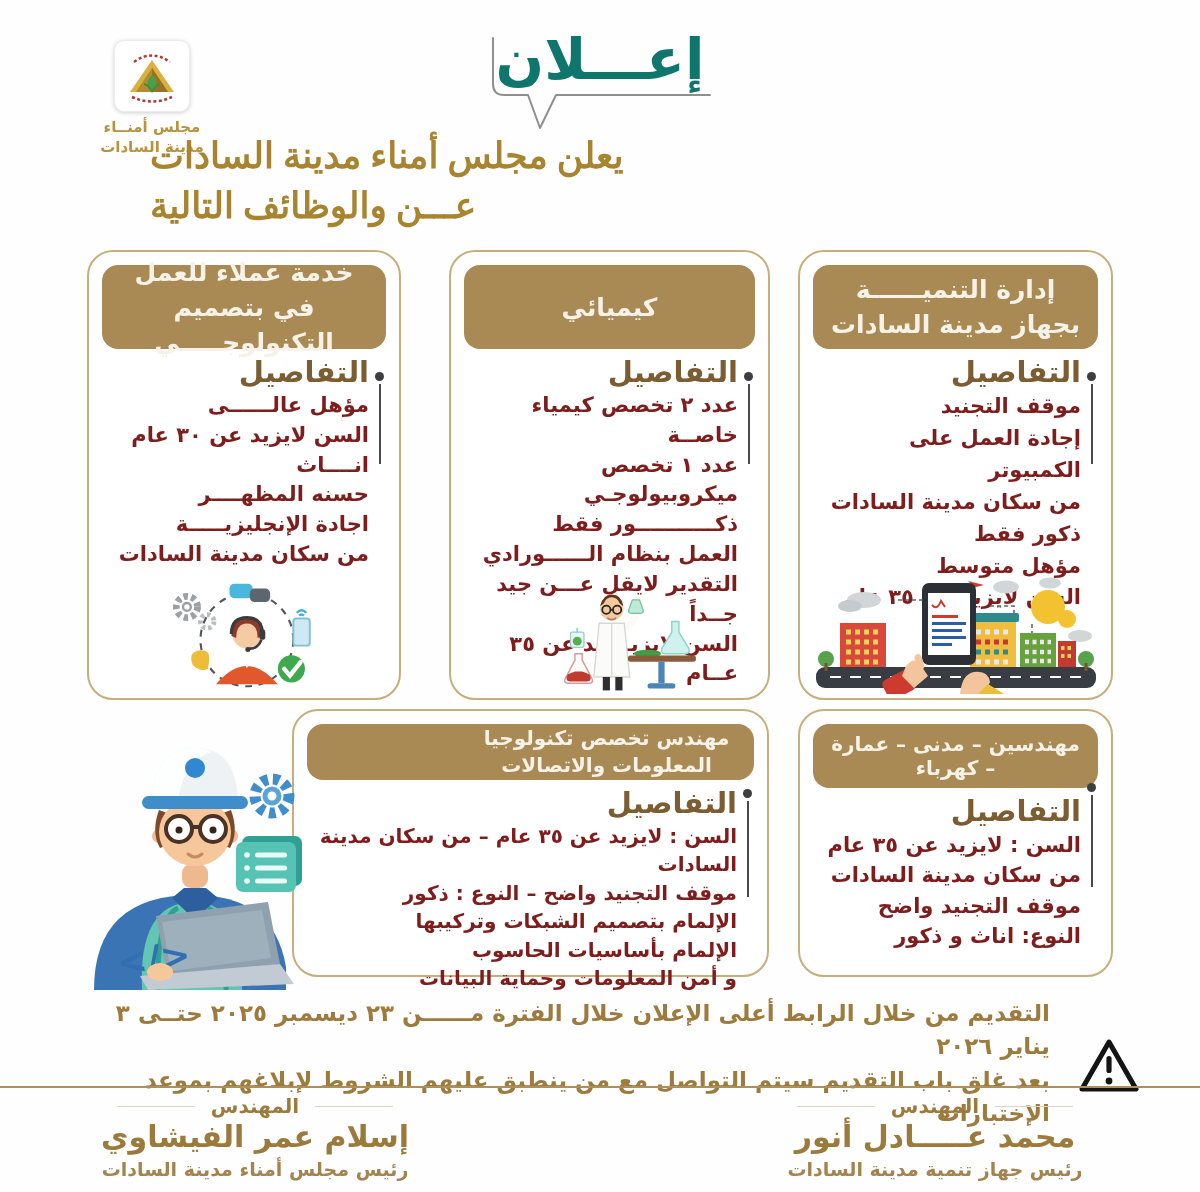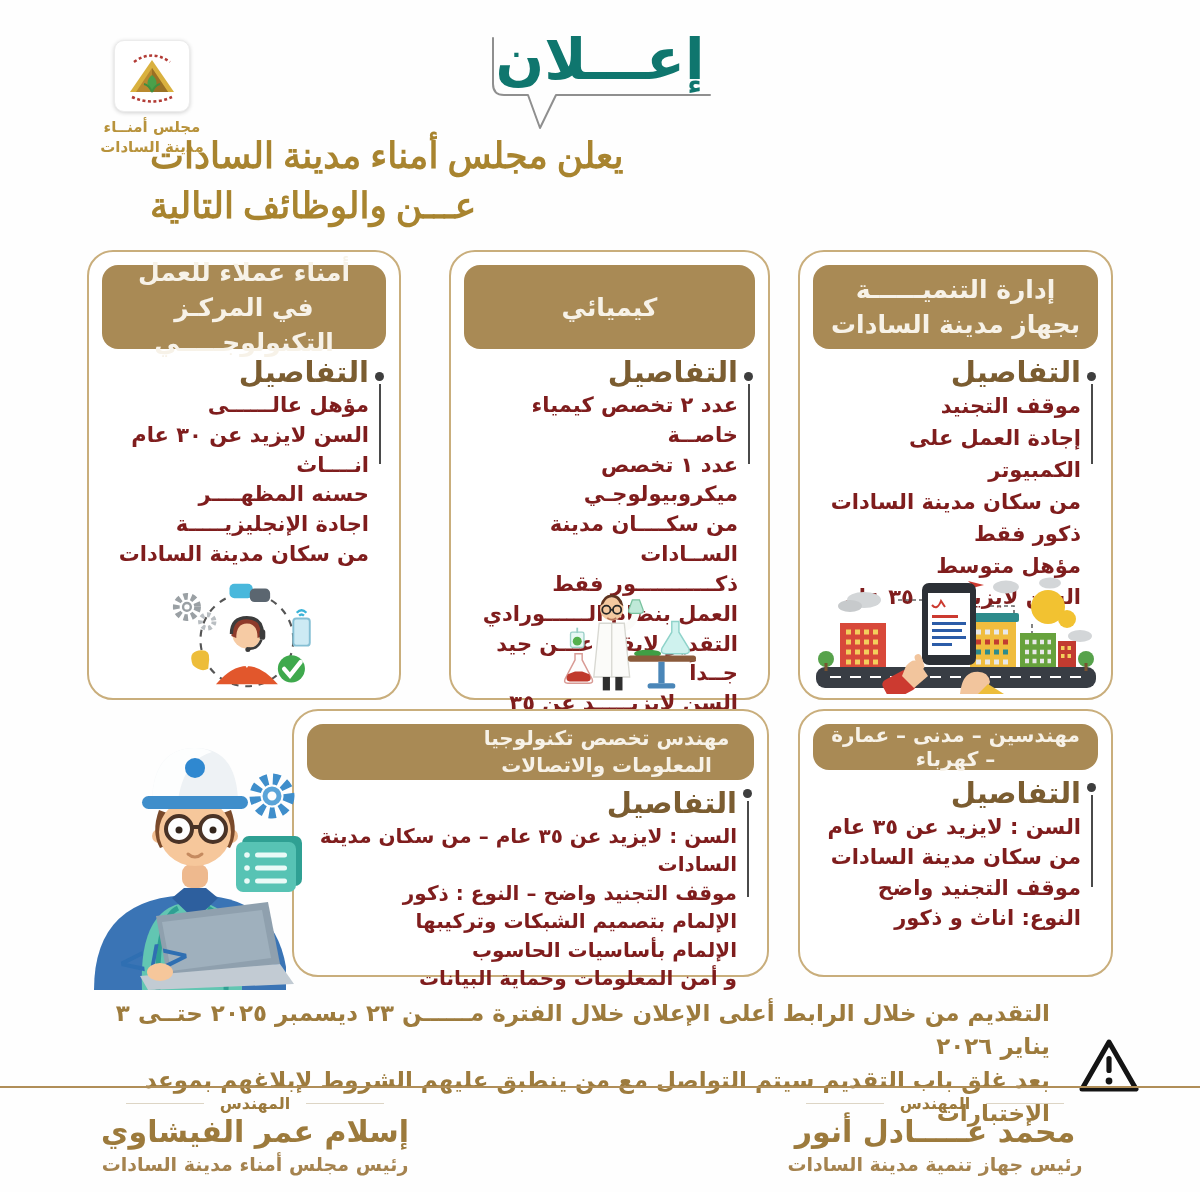--- a/index.html
+++ b/index.html
@@ -26,21 +26,21 @@
   .job-card { position:absolute; background:#fff; border:2px solid #c9ae7c; border-radius:26px; }
   .card-1 { left:798px; top:250px; width:315px; height:450px; }
   .card-2 { left:449px; top:250px; width:321px; height:450px; }
   .card-3 { left:87px;  top:250px; width:314px; height:450px; }
   .card-4 { left:798px; top:709px; width:315px; height:268px; }
   .card-5 { left:292px; top:709px; width:477px; height:268px; }
 
   .card-header { margin:13px 13px 6px; background:#a98a55; border-radius:16px; color:#f7f2e8;
     display:flex; align-items:center; justify-content:center; text-align:center; padding:0 12px; }
   .card-1 .card-header, .card-2 .card-header, .card-3 .card-header { height:84px; font-size:25px; line-height:1.4; }
-  .card-4 .card-header { height:46px; font-size:20px; }
+  .card-4 .card-header { height:64px; font-size:20px; }
   .card-5 .card-header { height:56px; font-size:20px; line-height:1.35;
     justify-content:flex-start; padding:0 18px 0 170px; }
 
   .details { padding:0 30px 0 14px; }
   .details-heading { margin:4px 0 2px; font-size:29px; color:#7b5d31; text-align:right; }
   .details-list { list-style:none; margin:2px 0 0; padding:0; text-align:right; color:#7f1d1d; }
   .card-1 .detail-item { font-size:21px; line-height:1.52; }
   .card-2 .detail-item { font-size:21px; line-height:1.42; }
   .card-3 .detail-item { font-size:21px; line-height:1.42; }
   .card-4 .detail-item { font-size:21px; line-height:1.45; }
@@ -60,21 +60,21 @@
   
   .notice { position:absolute; top:997px; left:60px; width:1080px; display:flex; align-items:center; gap:28px; }
   .notice-text { flex:1; text-align:right; font-size:23px; color:#9d7b3d; line-height:1.45; }
   .warn-icon { flex:0 0 auto; margin-top:4px; }
   .separator { position:absolute; top:1086px; left:0; width:1200px; height:2px; background:#b08e58; }
 
   .signature { position:absolute; top:1094px; width:380px; text-align:center; }
   .sig-right { left:745px; }
   .sig-left  { left:65px; }
   .sig-honorific { display:flex; align-items:center; justify-content:center; gap:16px;
-    font-size:16px; color:#9c7a3c; }
+    font-size:20px; color:#9c7a3c; }
   .hline { width:78px; height:1px; background:#ddd5c5; }
   .sig-name { font-size:30px; color:#9c7a3c; margin-top:1px; }
   .sig-title { font-size:19px; color:#a5834f; margin-top:4px; }
 </style>
 </head>
 <body>
 
 <div class="canvas">
 
   <div class="logo">
@@ -184,21 +184,20 @@
     </header>
     <div class="rail">
         <span class="dot"></span>
         <span class="stem"></span>
       </div>
     <div class="details">
       <h3 class="details-heading" style="margin-top:6px;">التفاصيل</h3>
       <ul class="details-list">
           <li class="detail-item">عدد ٢ تخصص كيمياء خاصــة</li>
           <li class="detail-item">عدد ١ تخصص ميكروبيولوجـي</li>
-          <li class="detail-item">من سكــــان مدينة الســادات</li>
           <li class="detail-item">ذكـــــــــــور فقط</li>
           <li class="detail-item">العمل بنظام الــــــورادي</li>
           <li class="detail-item">التقدير لايقل عـــن جيد جــداً</li>
           <li class="detail-item">السن لايزيـــــد عن ٣٥ عــام</li>
         </ul>
     </div>
     <div class="illus">
       <svg width="215" height="112" viewBox="0 0 215 125">
         <rect x="64" y="56" width="15" height="17" rx="2" fill="#e8f8f6" stroke="#9ad0c8" stroke-width="1.5"></rect>
         <circle cx="71.5" cy="66" r="5" fill="#55b04e"></circle>
@@ -221,21 +220,21 @@
         <path d="M177 44 h8 v12 l11 18 q2 6 -4 6 h-22 q-6 0 -4 -6 l11 -18 z" fill="#cff2ee" stroke="#8fd3ca" stroke-width="1.6"></path>
         <rect x="128" y="82" width="76" height="7" rx="3" fill="#8a5a3b"></rect>
         <rect x="162" y="89" width="7" height="24" fill="#4a86b8"></rect>
         <rect x="150" y="113" width="31" height="6" rx="3" fill="#4a86b8"></rect>
       </svg>
     </div>
   </section>
 
   <section class="job-card card-3">
     <header class="card-header">
-      <span>أمناء عملاء للعمل في المركـز التكنولوجـــــي</span>
+      <span>خدمة عملاء للعمل في بتصميم التكنولوجـــــي</span>
     </header>
     <div class="rail">
         <span class="dot"></span>
         <span class="stem"></span>
       </div>
     <div class="details">
       <h3 class="details-heading" style="margin-top:6px;">التفاصيل</h3>
       <ul class="details-list">
           <li class="detail-item">مؤهل عالــــــى</li>
           <li class="detail-item">السن لايزيد عن ٣٠ عام</li>

